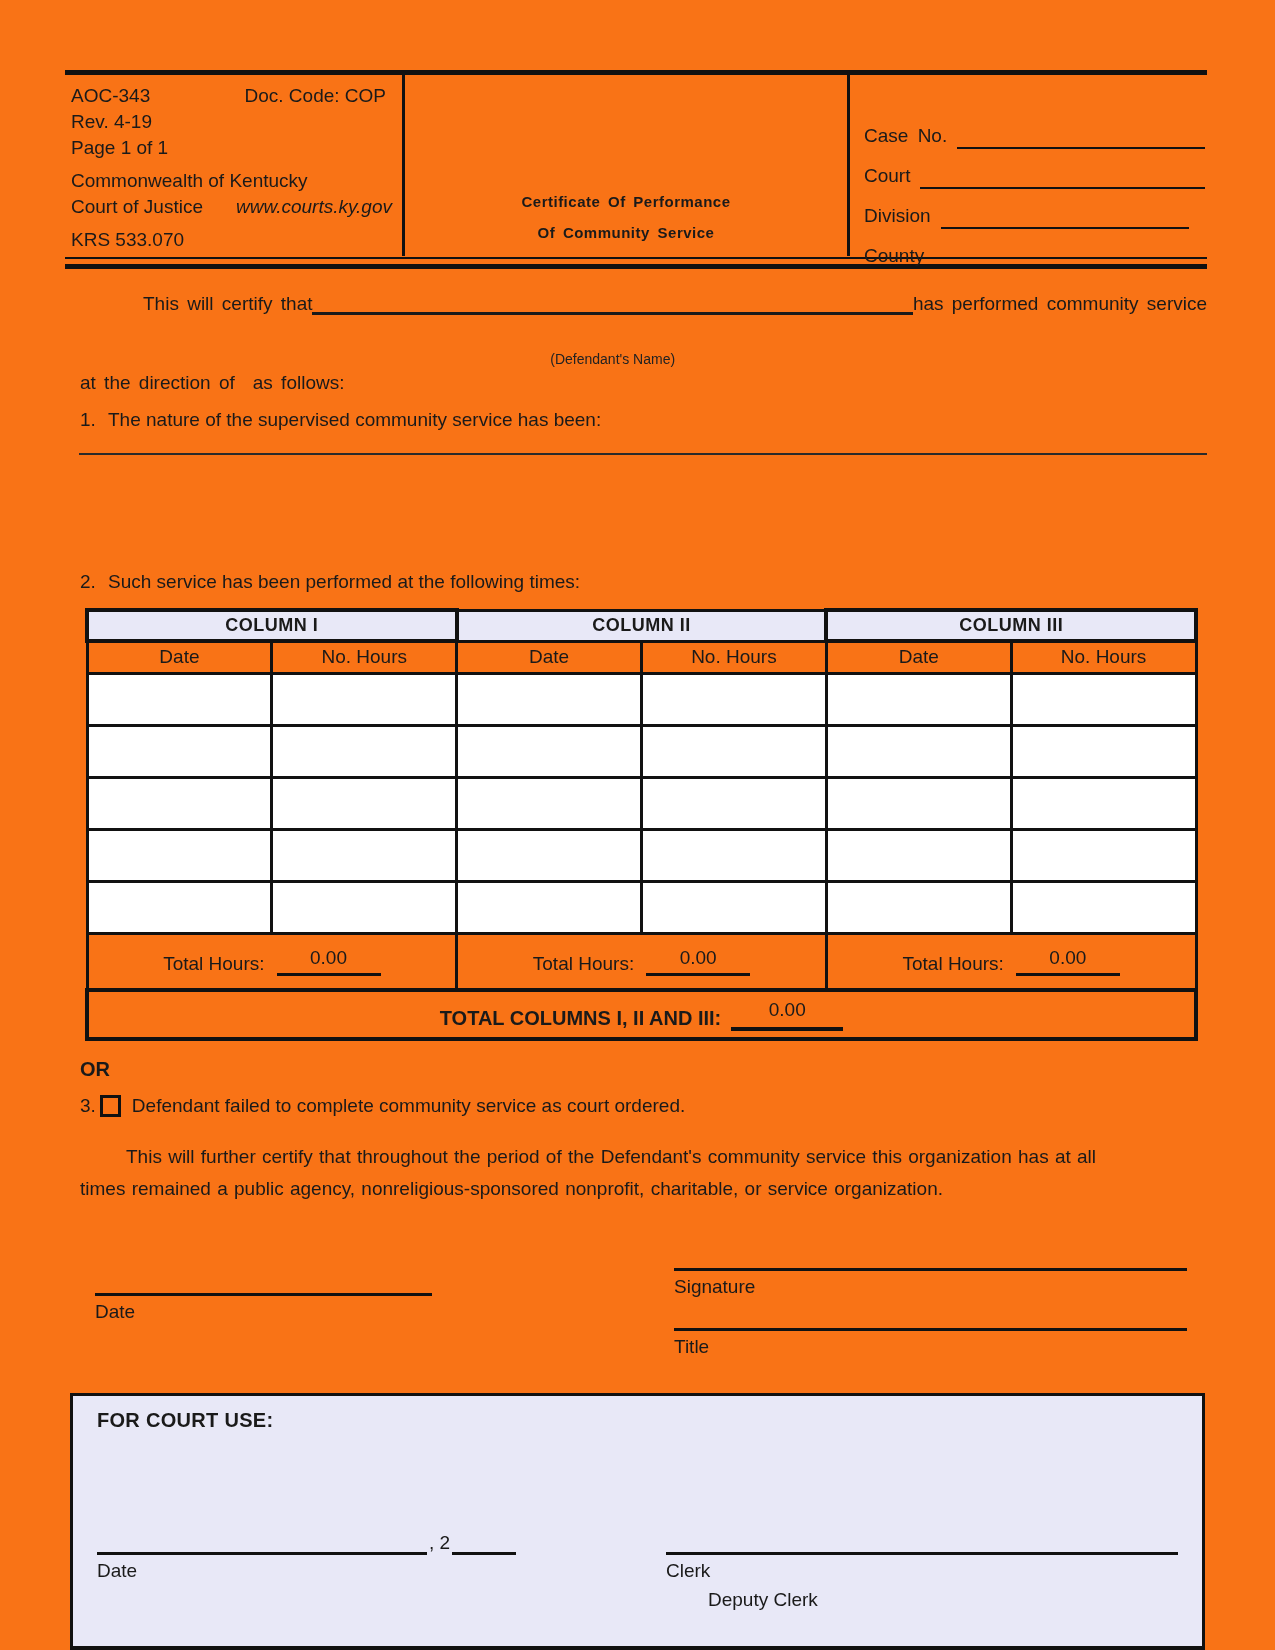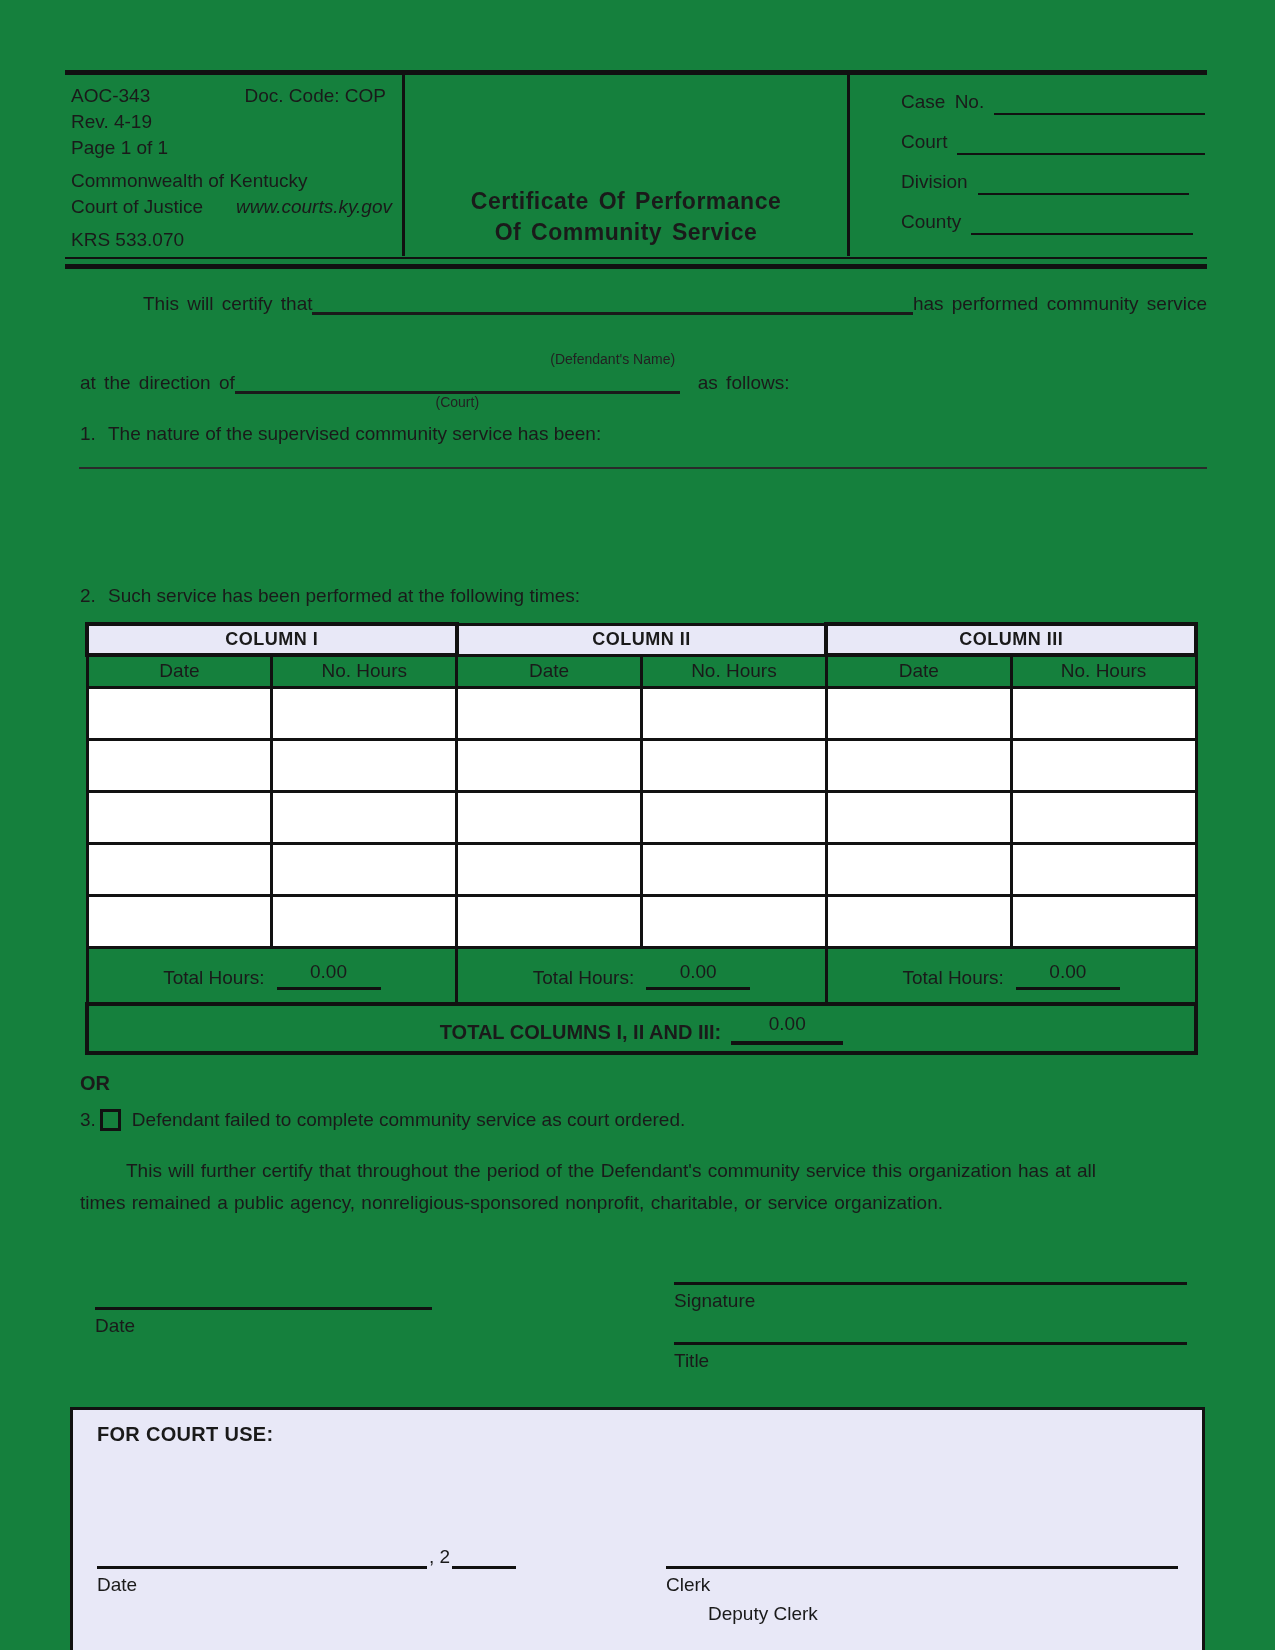--- a/index.html
+++ b/index.html
@@ -1,31 +1,31 @@
 <!DOCTYPE html>
 <html><head>
 <meta charset="utf-8">
 <style>
   * { box-sizing: border-box; margin: 0; padding: 0; }
   html, body { background: #ffffff; }
   body { font-family: "Liberation Sans", "DejaVu Sans", sans-serif; color: #1a1a1a; }
-  .page { width: 1275px; height: 1650px; background: #15803d; position: relative; overflow: hidden; }
+  .page { width: 1275px; height: 1650px; background: #f97316; position: relative; overflow: hidden; }
   .content { position: absolute; left: 65px; top: 70px; width: 1142px; }
 
   
   .top-rule { border-top: 5px solid #111; }
   .header-box { display: flex; align-items: stretch; height: 181px; }
   .hdr-left { width: 340px; border-right: 3px solid #111; padding: 8px 10px 6px 6px; font-size: 19px; line-height: 26px; }
   .hdr-left .sp { height: 7px; }
   .hdr-row { display: flex; justify-content: space-between; padding-right: 6px; }
   .hdr-courtrow { display: flex; justify-content: space-between; padding-right: 0; }
   .web { font-style: italic; }
   .hdr-center { width: 445px; border-right: 3px solid #111; display: flex; flex-direction: column; justify-content: flex-end; align-items: center; padding-bottom: 8px; }
-  .form-title { font-weight: bold; font-size: 23px; line-height: 31px; text-align: center; letter-spacing: 0.5px; word-spacing: 3px; }
-  .hdr-right { flex: 1; padding: 0 2px 0 14px; font-size: 19px; margin-left: 37px; }
+  .form-title { font-weight: bold; font-size: 15px; line-height: 31px; text-align: center; letter-spacing: 0.5px; word-spacing: 3px; }
+  .hdr-right { flex: 1; padding: 34px 2px 0 14px; font-size: 19px; }
   .case-row { display: flex; align-items: flex-end; height: 40px; }
   .case-row .lbl { line-height: 26px; white-space: nowrap; word-spacing: 4px; }
   .case-row .fill { flex: 1; border-bottom: 2px solid #111; height: 24px; margin-left: 10px; }
   .case-row.county .fill { margin-right: 12px; }
   .case-row.division .fill { margin-right: 16px; }
   .double-rule { margin-top: 1px; height: 12px; border-top: 2px solid #111; border-bottom: 5px solid #111; }
 
   
   .certify { margin-top: 21px; font-size: 19px; }
   .fill-line { display: flex; align-items: flex-start; }
@@ -154,24 +154,20 @@
       <div class="fill-line line1">
         <span class="t">This will certify that</span>
         <span class="blank-cap grow">
           <span class="rule"></span>
           <span class="cap">(Defendant's Name)</span>
         </span>
         <span class="t">has performed community service</span>
       </div>
       <div class="fill-line line2">
         <span class="t">at the direction of</span>
-        <span class="blank-cap w445">
-          <span class="rule"></span>
-          <span class="cap">(Court)</span>
-        </span>
         <span class="t" style="padding-left:18px">as follows:</span>
       </div>
     </div>
 
     <div class="item item1">
       <span class="num">1.</span>
       <span>The nature of the supervised community service has been:</span>
     </div>
     <div class="item1-rule"></div>
 

